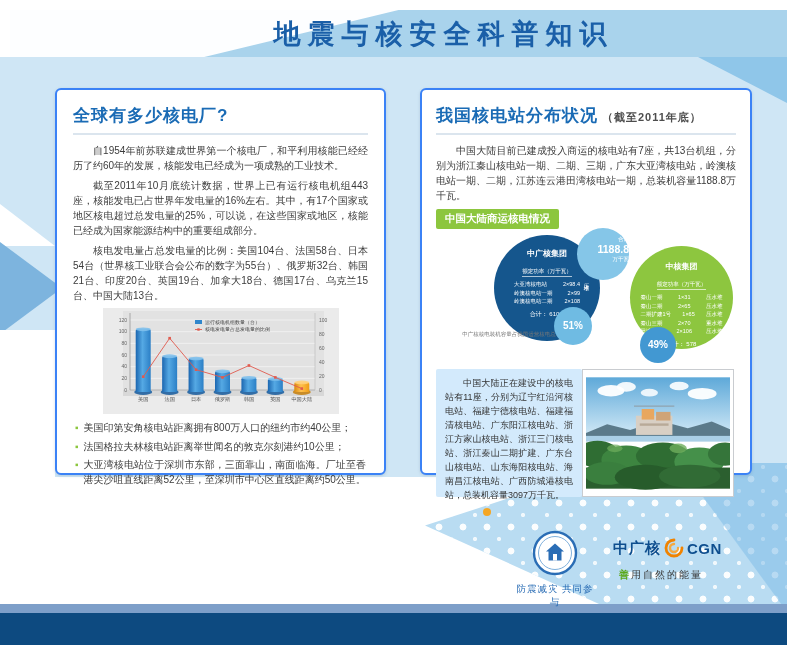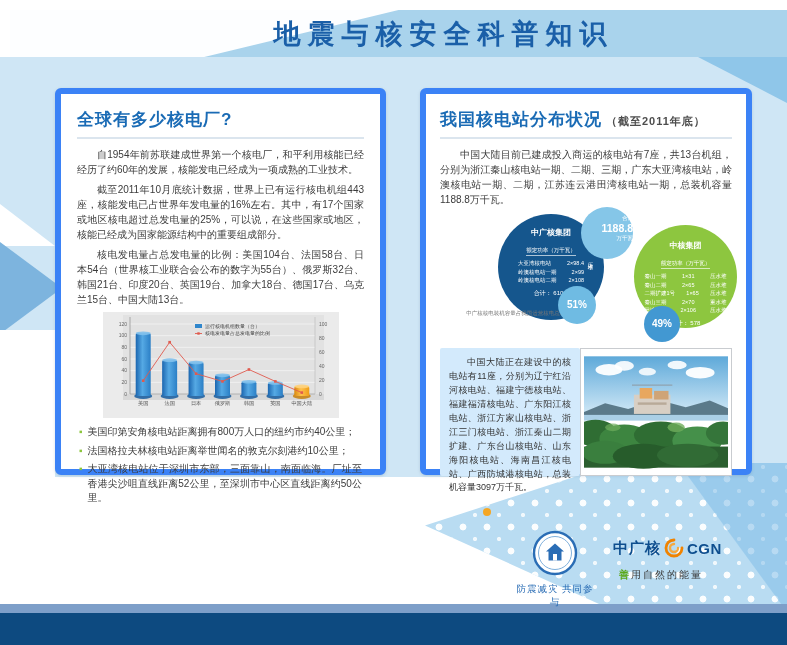--- a/index.html
+++ b/index.html
@@ -27,21 +27,21 @@
                      radial-gradient(circle,rgba(255,255,255,0.8) 0 1.8px,rgba(255,255,255,0) 2.4px);
     background-size:24px 24px,24px 24px;background-position:2px 4px,14px 16px;
     clip-path:polygon(0 42%,53% 0,100% 0,100% 100%,53% 100%);}
   .arrow-deep{position:absolute;left:70%;top:0;right:0;bottom:0;background:rgba(130,190,231,0.55);
     clip-path:polygon(0 0,100% 0,100% 100%);}
   .orange-dot{position:absolute;left:483px;top:508px;width:8px;height:8px;border-radius:50%;background:#f5a623;}
   .footer-strip-light{position:absolute;left:0;top:604px;width:787px;height:9px;background:#7e9fc9;}
   .footer-strip-navy{position:absolute;left:0;top:613px;width:787px;height:32px;background:#0d4a80;}
 
   
-  .panel{position:absolute;top:88px;height:387px;background:#fff;border:6px solid #3b82f6;border-radius:6px;
+  .panel{position:absolute;top:88px;height:387px;background:#fff;border:2px solid #3b82f6;border-radius:6px;
     box-shadow:0 1px 3px rgba(90,120,150,0.25);box-sizing:border-box;}
   .panel-left{left:55px;width:331px;padding:10px 16px;}
   .panel-right{left:420px;width:332px;padding:10px 14px;}
   .panel h2{margin:4px 0 0 0;font-size:17px;color:#1a6bb5;letter-spacing:1px;}
   .title-suffix{font-size:11px;color:#4d4d4d;font-weight:bold;margin-left:4px;}
   .rule{border-top:2px solid #dbe5ee;margin:6px 0 8px 0;}
   .para{margin:0 0 5px 0;font-size:10px;line-height:1.5;color:#3b3b3b;text-align:justify;text-indent:2em;}
 
   
   .chart-wrap{width:236px;height:106px;margin:3px auto 7px auto;background:#ebebeb;}
@@ -226,20 +226,21 @@
           <span class="bdot">▪</span>
           <span class="btext">大亚湾核电站位于深圳市东部，三面靠山，南面临海。厂址至香港尖沙咀直线距离52公里，至深圳市中心区直线距离约50公里。</span>
         </li>
       </ul>
   </section>
 
   <section class="panel panel-right">
     <h2><span>我国核电站分布状况</span><span class="title-suffix">（截至2011年底）</span></h2>
     <div class="rule"></div>
     <p class="para">中国大陆目前已建成投入商运的核电站有7座，共13台机组，分别为浙江秦山核电站一期、二期、三期，广东大亚湾核电站，岭澳核电站一期、二期，江苏连云港田湾核电站一期，总装机容量1188.8万千瓦。</p>
+    <div class="green-tag">中国大陆商运核电情况</div>
 
     <div class="infographic">
       <div class="circle circle-cgn">
         <div class="c-title">中广核集团</div>
         <div><span class="c-sub">额定功率（万千瓦）</span></div>
         <div class="c-rows">
 
             <div class="crow">
               <span class="cname">大亚湾核电站</span>
               <span class="cval">2×98.4</span>

